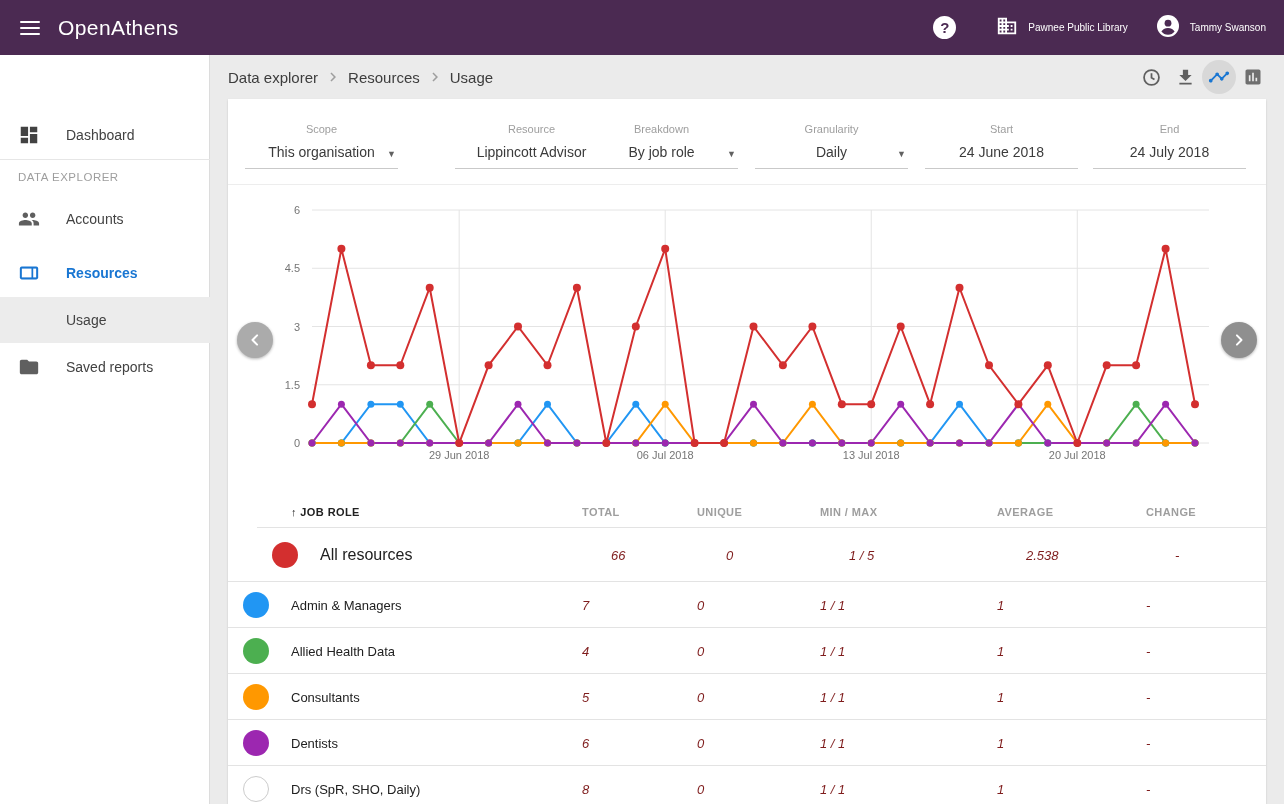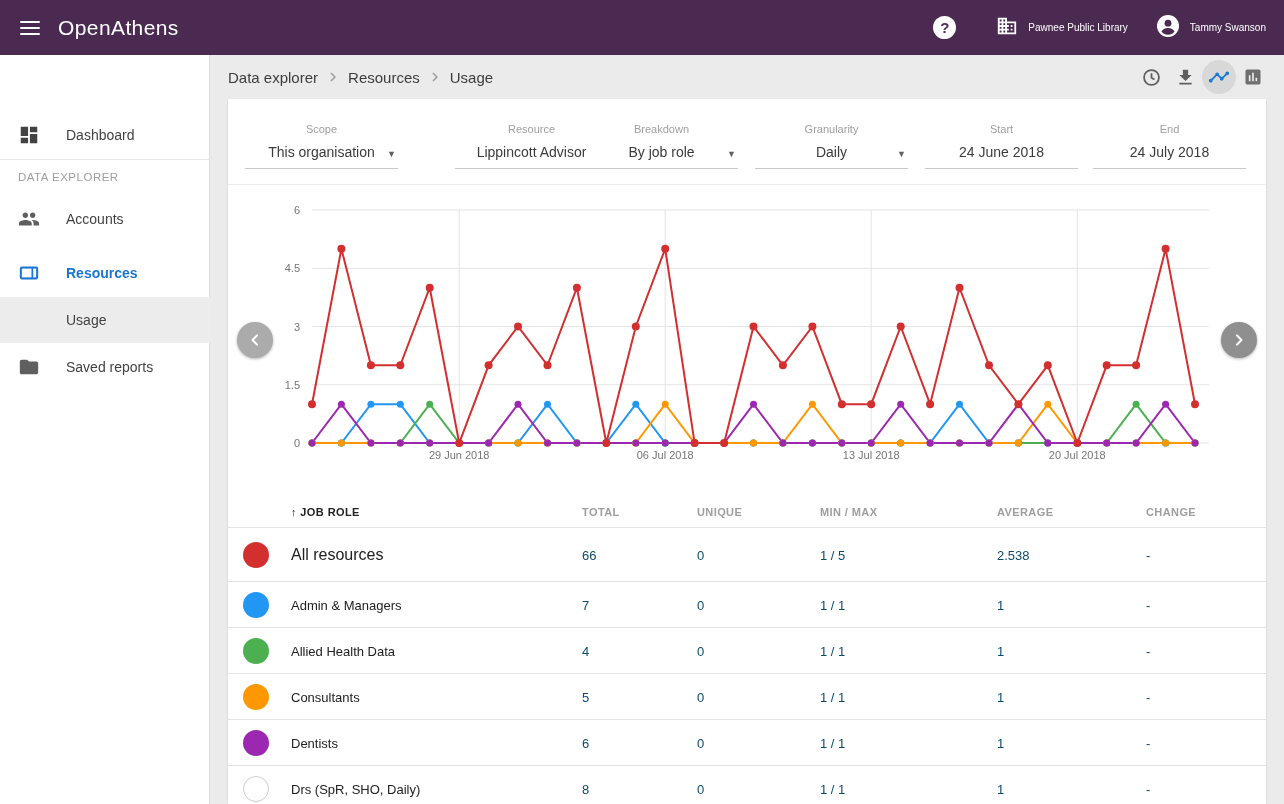--- a/index.html
+++ b/index.html
@@ -71,21 +71,21 @@
   .tablezone { position:absolute; left:0; top:398px; width:1038px; }
   .thead { position:relative; height:30px; }
   .tcell { position:absolute; top:50%; transform:translateY(-50%); white-space:nowrap; }
   .hcell { font-size:11px; font-weight:bold; color:#9e9e9e; letter-spacing:.4px; cursor:pointer; }
   .hcell.sorted { color:#212121; }
   .trow { position:relative; border-top:1px solid #e3e3e3; cursor:pointer; }
   .trow .dot { position:absolute; left:15px; top:50%; transform:translateY(-50%);
                width:26px; height:26px; border-radius:50%; }
   .rlabel { font-size:13px; color:#212121; }
   .trow.main .rlabel { font-size:16px; }
-  .rnum { font-size:13px; color:#0c4a6e; }
+  .rnum { font-size:13px; color:#7f1d1d;font-style:italic; }
   .c-role{left:63px;} .c-total{left:354px;} .c-unique{left:469px;} .c-minmax{left:592px;}
   .c-avg{left:769px;} .c-chg{left:918px;}
 </style>
 </head>
 <body>
 
 <div class="app-header">
   <div class="hamburger">
     <div class="bars">
         <span></span>
@@ -436,21 +436,21 @@
 
   <div class="tablezone" id="tablezone">
       <div class="thead">
         <div class="tcell hcell c-role sorted">↑ JOB ROLE</div>
         <div class="tcell hcell c-total">TOTAL</div>
         <div class="tcell hcell c-unique">UNIQUE</div>
         <div class="tcell hcell c-minmax">MIN / MAX</div>
         <div class="tcell hcell c-avg">AVERAGE</div>
         <div class="tcell hcell c-chg">CHANGE</div>
       </div>
-      <div class="trow main" style="height: 54px;">
+      <div class="trow main" style="height: 54px; margin-left: 29px;">
         <div class="dot" style="background: rgb(211, 47, 47);"></div>
         <div class="tcell rlabel c-role">All resources</div>
         <div class="tcell rnum c-total">66</div>
         <div class="tcell rnum c-unique">0</div>
         <div class="tcell rnum c-minmax">1 / 5</div>
         <div class="tcell rnum c-avg">2.538</div>
         <div class="tcell rnum c-chg">-</div>
       </div>
       <div class="trow" style="height: 46px;">
         <div class="dot" style="background: rgb(33, 150, 243);"></div>

